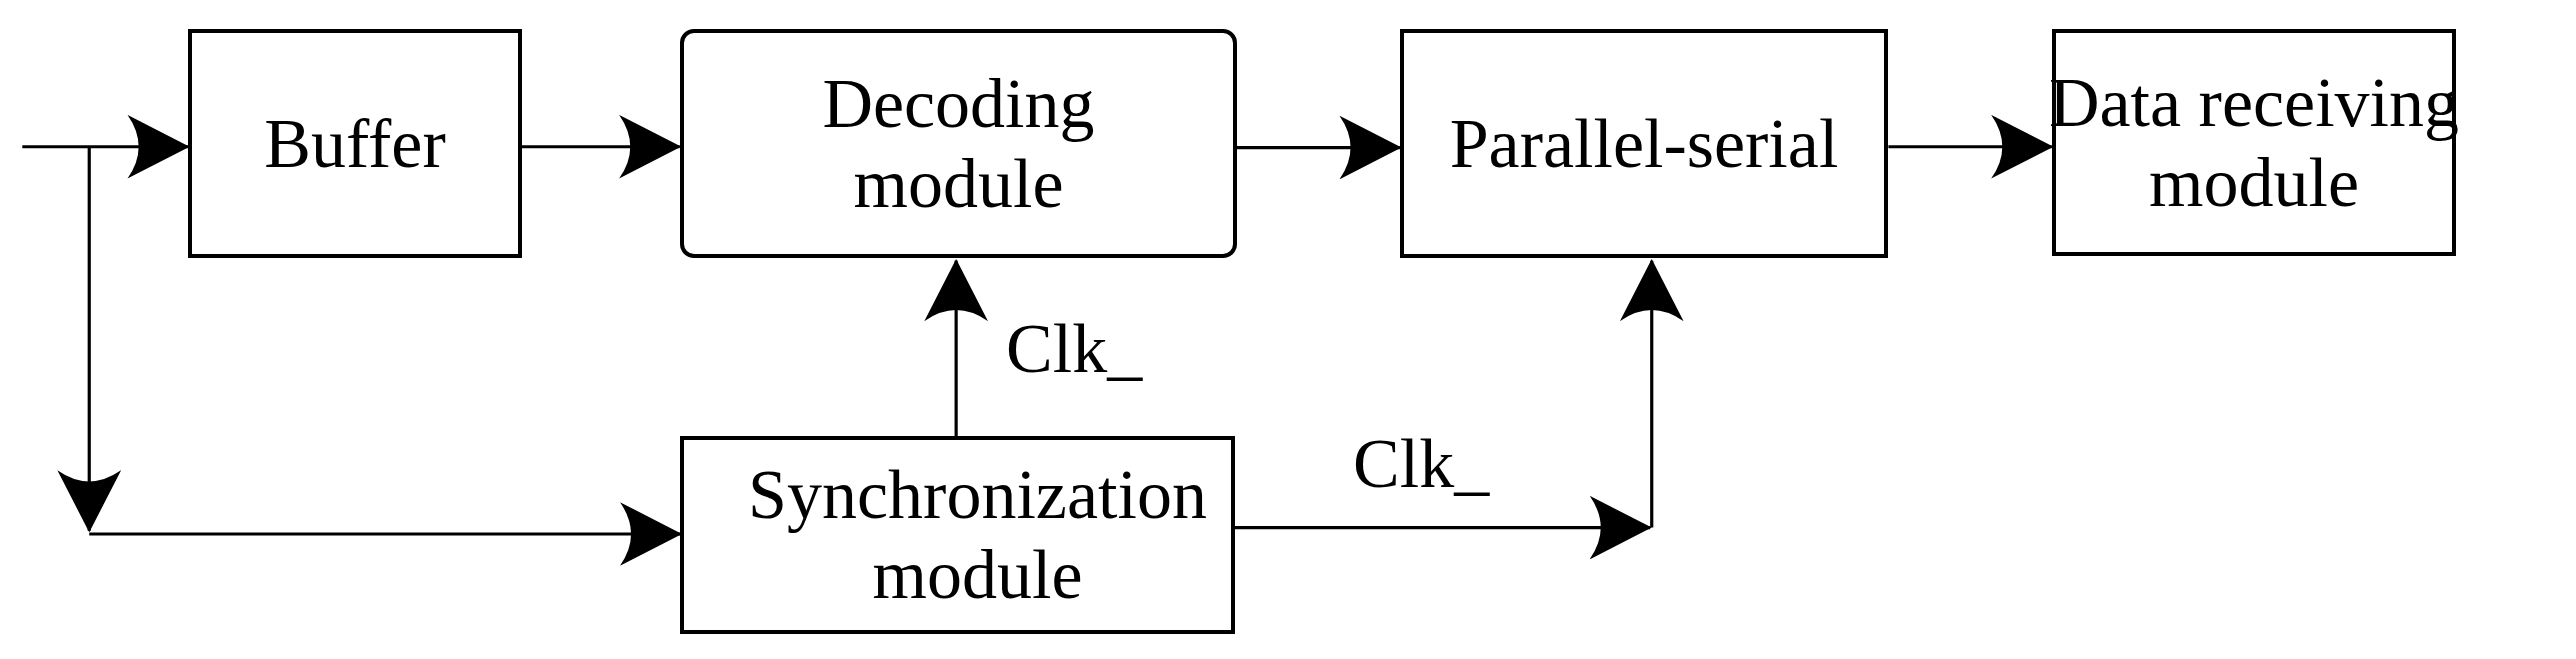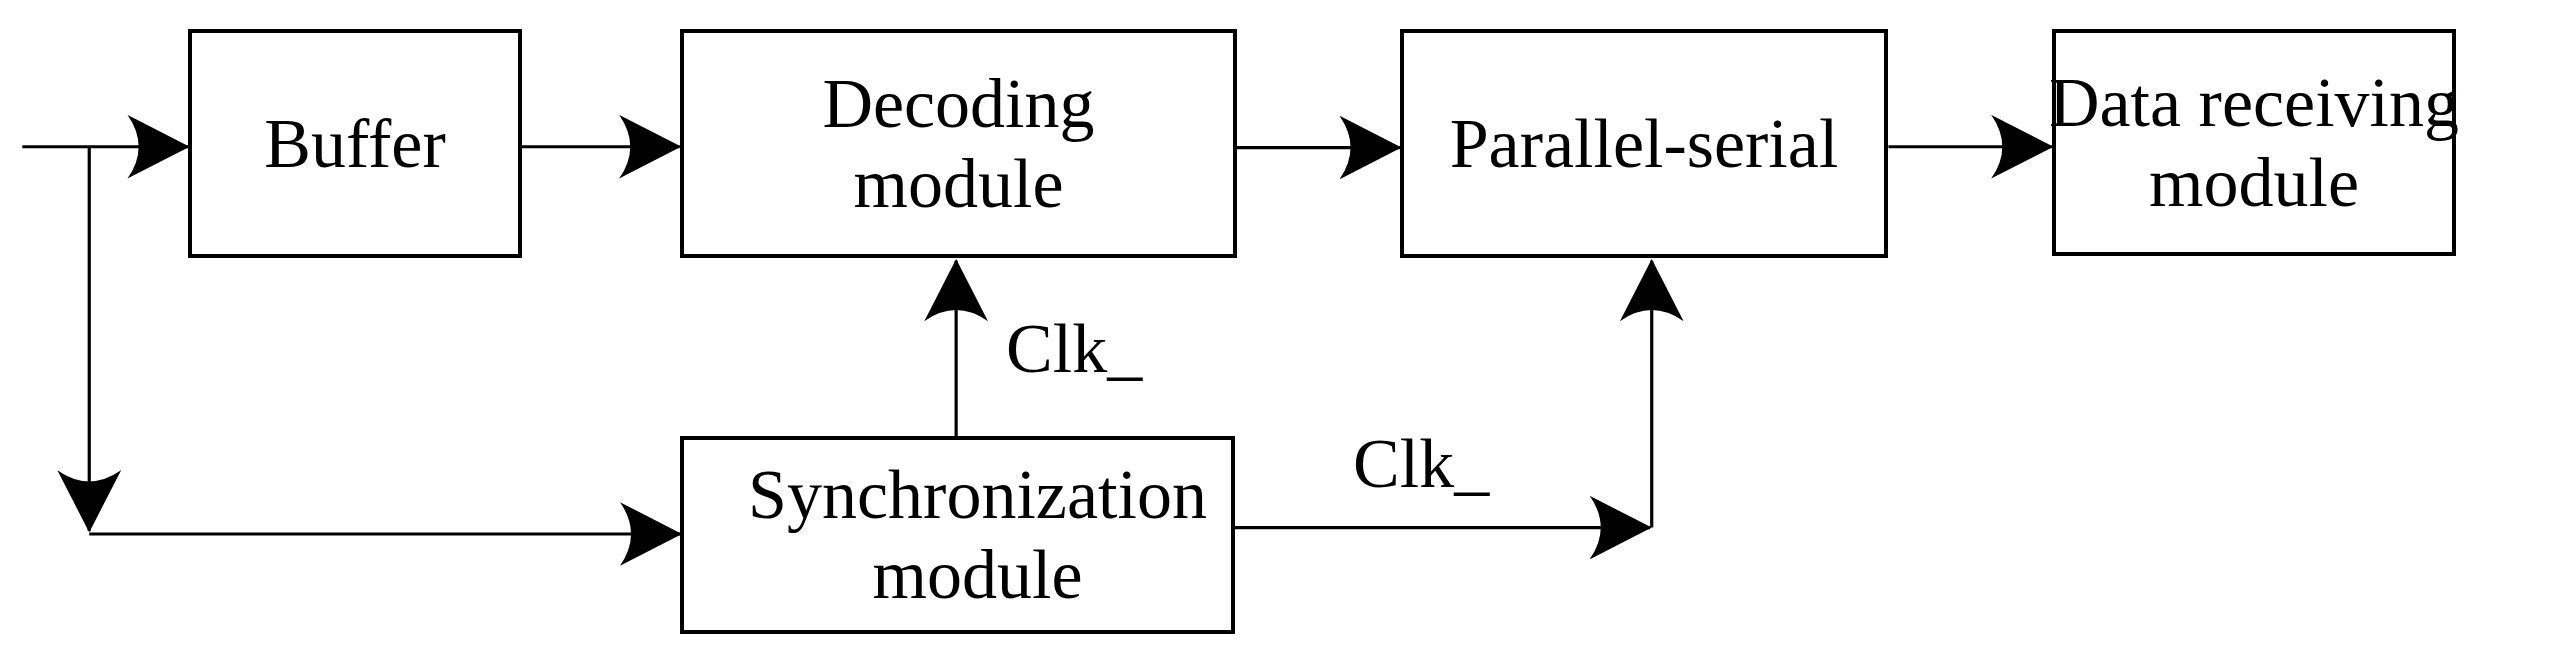--- a/index.html
+++ b/index.html
@@ -32,21 +32,21 @@
     display: flex;
     flex-direction: column;
     align-items: center;
     justify-content: center;
     text-align: center;
     font-size: 70px;
     line-height: 80px;
     white-space: nowrap;
   }
   .box-buffer   { left: 188px;  top: 29px;  width: 334px; height: 229px; }
-  .box-decoding { left: 680px;  top: 29px;  width: 557px; height: 229px; }
+  .box-decoding { left: 680px;  top: 29px;  width: 557px; height: 229px; border-radius: 14px; }
   .box-parallel { left: 1400px; top: 29px;  width: 488px; height: 229px; gap: 22px; }
   .box-data     { left: 2052px; top: 29px;  width: 404px; height: 227px; }
   .box-sync     { left: 680px;  top: 436px; width: 555px; height: 198px; padding-left: 40px; }
   .signal-label {
     position: absolute;
     font-size: 70px;
     line-height: 70px;
     white-space: nowrap;
     text-align: right;
   }

